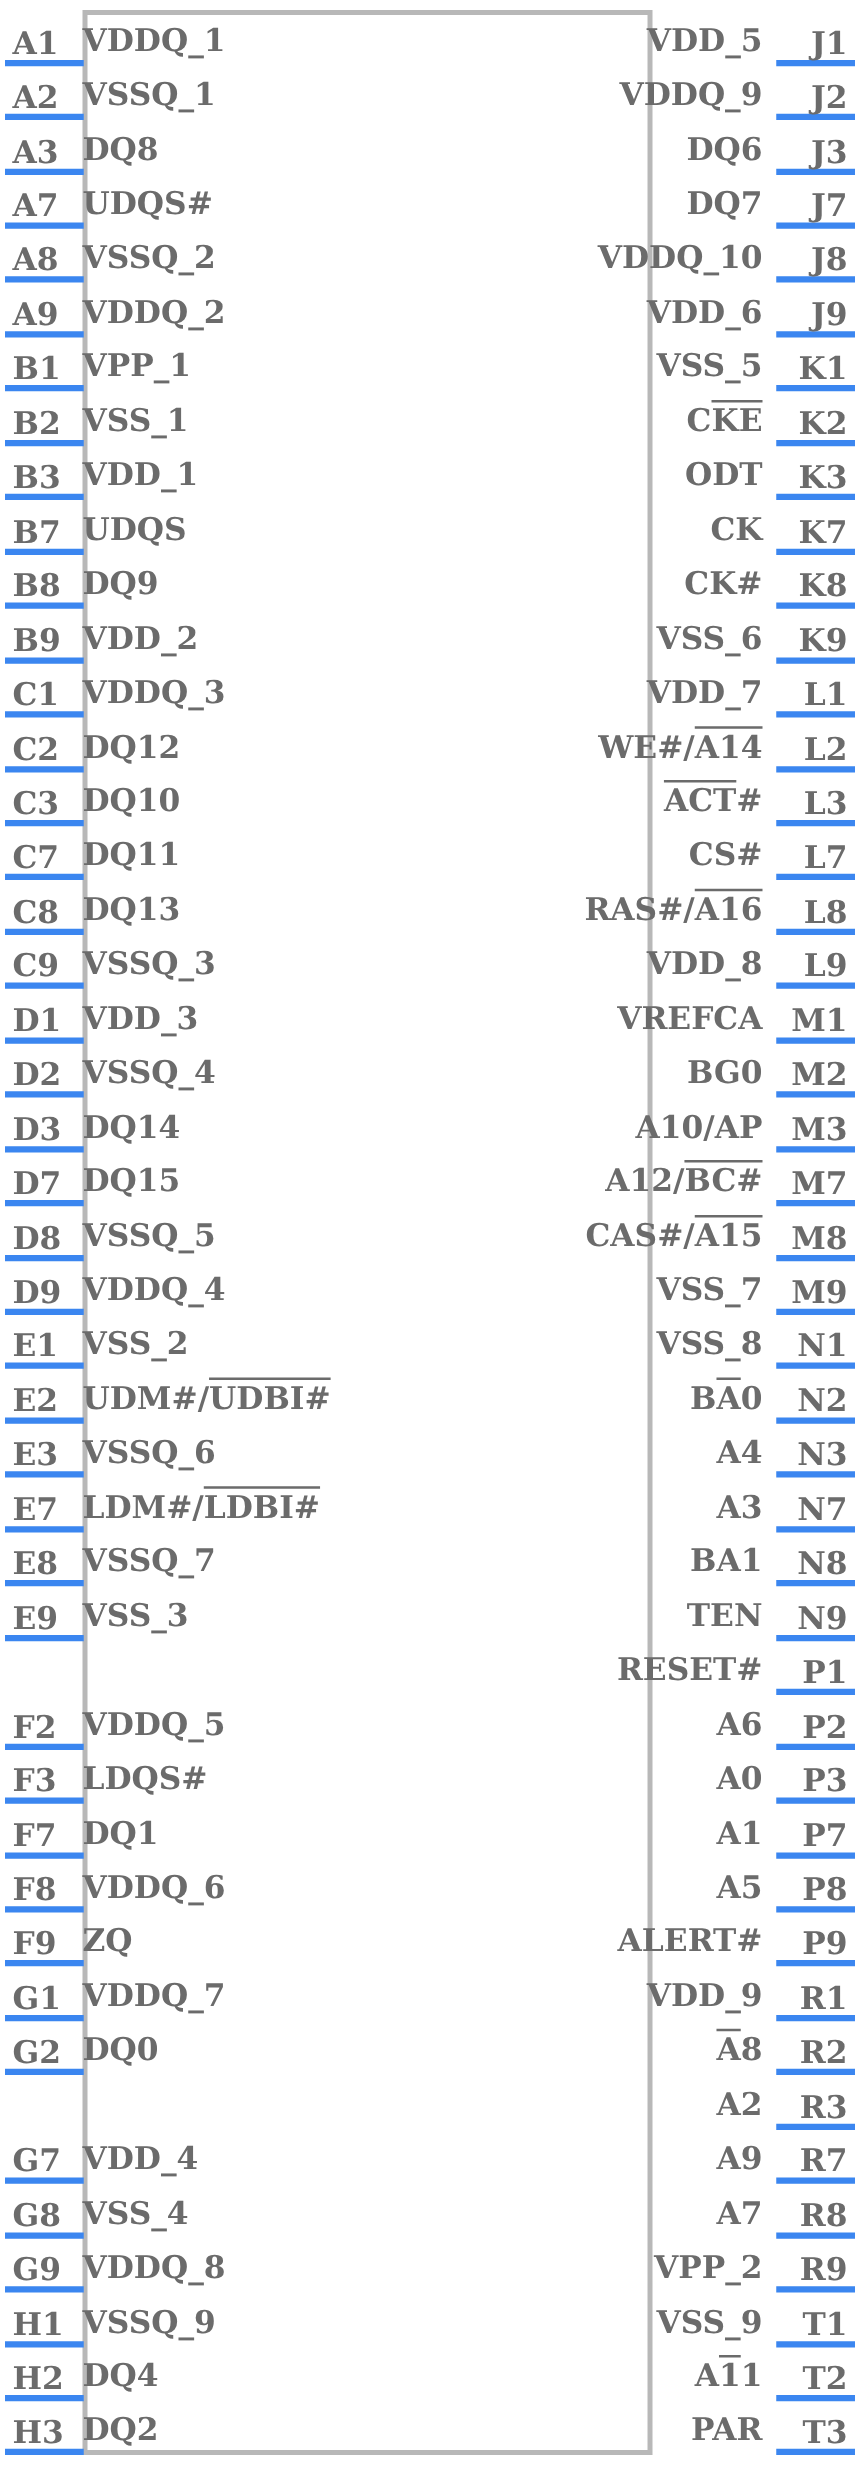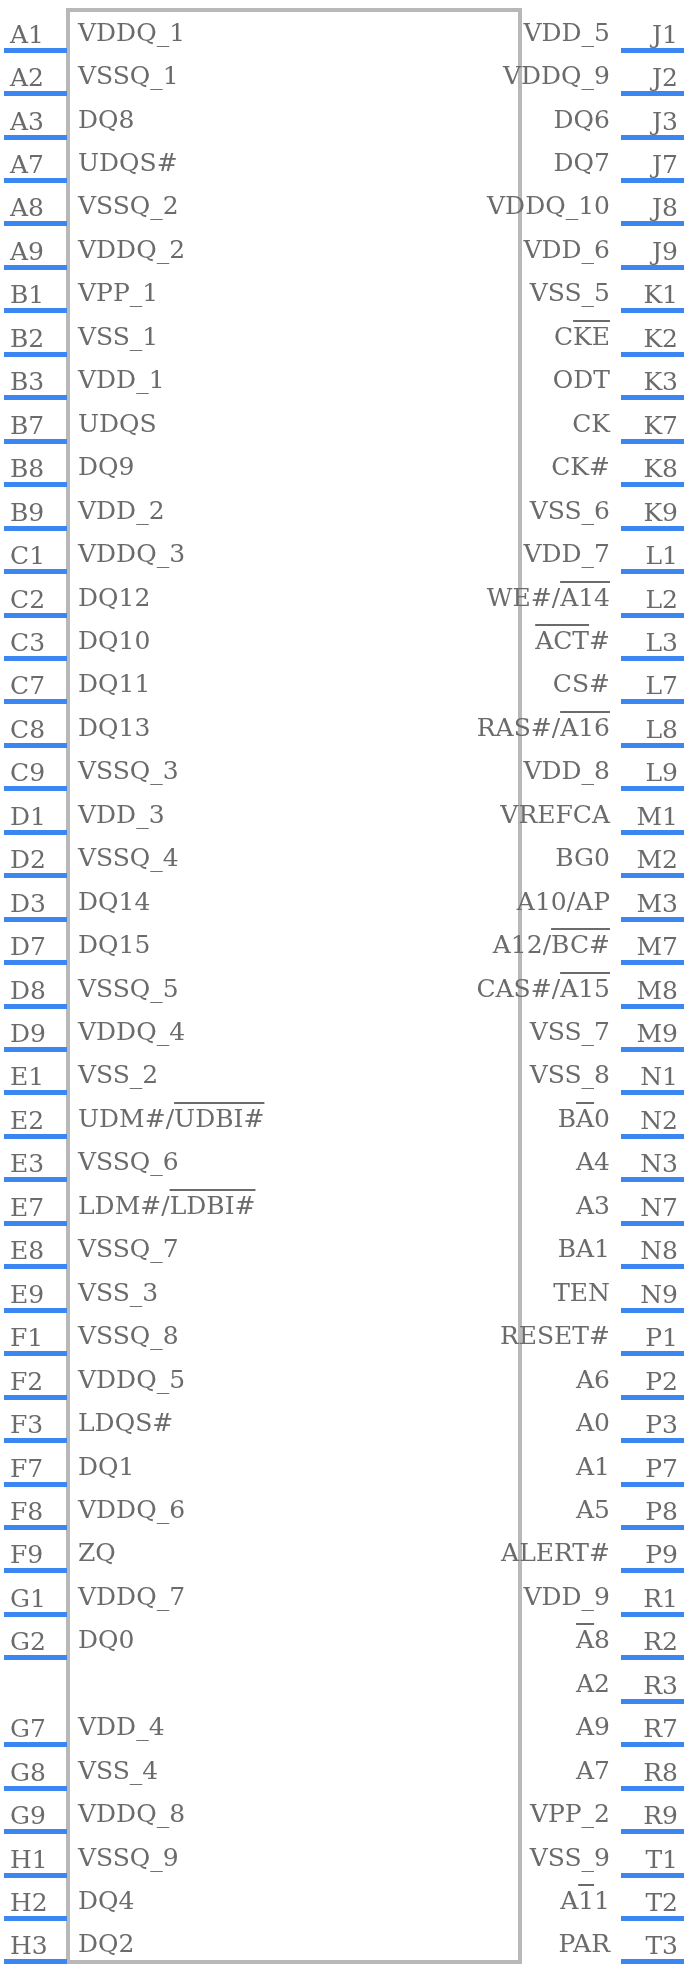--- a/index.html
+++ b/index.html
@@ -1,21 +1,21 @@
 <!DOCTYPE html>
 <html><head>
 <meta charset="utf-8">
 <style>
   html,body{margin:0;padding:0;background:#ffffff;}
   body{
     font-family:"DejaVu Serif", serif;
     width:688px;height:1972px;position:relative;overflow:hidden;
   }
   #symbol{
-    position:absolute;left:0;top:0;width:688px;height:1856px;
+    position:absolute;left:0;top:0;width:688px;height:1856px;font-weight:bold;
   }
   
   .body-rect{
     position:absolute;
     left:66px;top:8px;
     width:456px;height:1956px;
     border:4px solid #b8b8b8;
     background:#ffffff;
     box-sizing:border-box;
   }
@@ -53,21 +53,21 @@
 
   
   .pname{
     position:absolute;
     font-size:25px;
     color:#6b6b6b;
     line-height:1;
     white-space:nowrap;
     bottom:8px;
   }
-  .pin-left .pname{left:78px;text-align:center;}
+  .pin-left .pname{left:66px;text-align:center;}
   .pin-right .pname{right:78px;text-align:right;}
 
   .ovl{ text-decoration:overline; }
 </style>
 </head>
 <body>
 
 <div id="symbol">
 
   <div class="body-rect"></div>
@@ -366,25 +366,20 @@
       <div class="pin pin-left" style="top: 1270.05px;">
         <div class="wire"></div>
         <div class="desig">E9</div>
         <div class="pname">VSS_3</div>
       </div>
       <div class="pin pin-right" style="top: 1270.05px;">
         <div class="wire"></div>
         <div class="desig">N9</div>
         <div class="pname">TEN</div>
       </div>
-      <div class="pin pin-left" style="top: 1313.5px;">
-        <div class="wire"></div>
-        <div class="desig">F1</div>
-        <div class="pname">VSSQ_8</div>
-      </div>
       <div class="pin pin-right" style="top: 1313.5px;">
         <div class="wire"></div>
         <div class="desig">P1</div>
         <div class="pname">RESET#</div>
       </div>
       <div class="pin pin-left" style="top: 1356.95px;">
         <div class="wire"></div>
         <div class="desig">F2</div>
         <div class="pname">VDDQ_5</div>
       </div>

